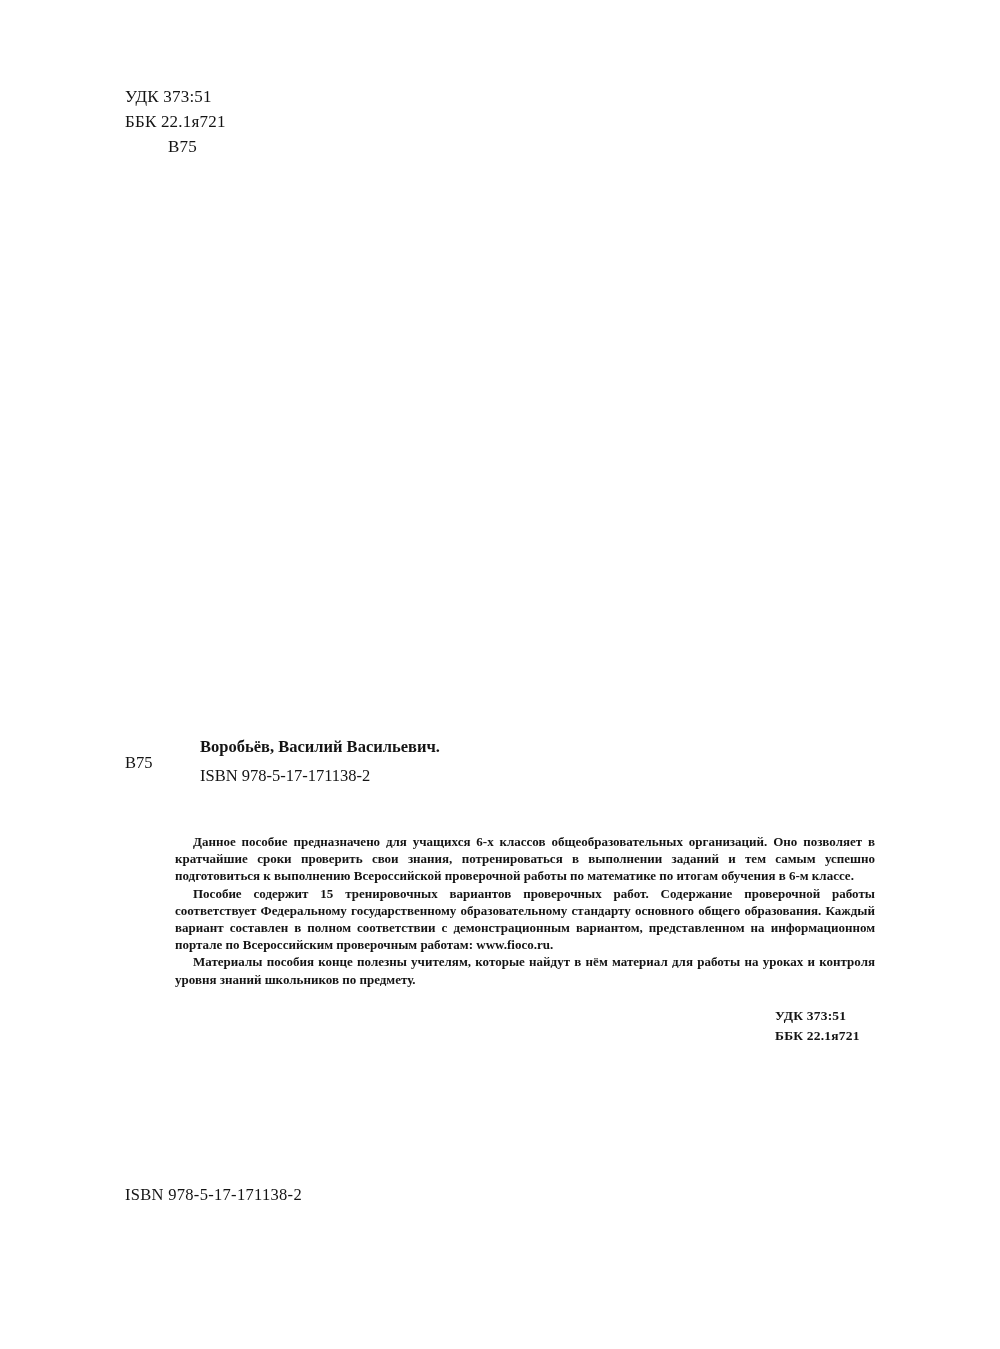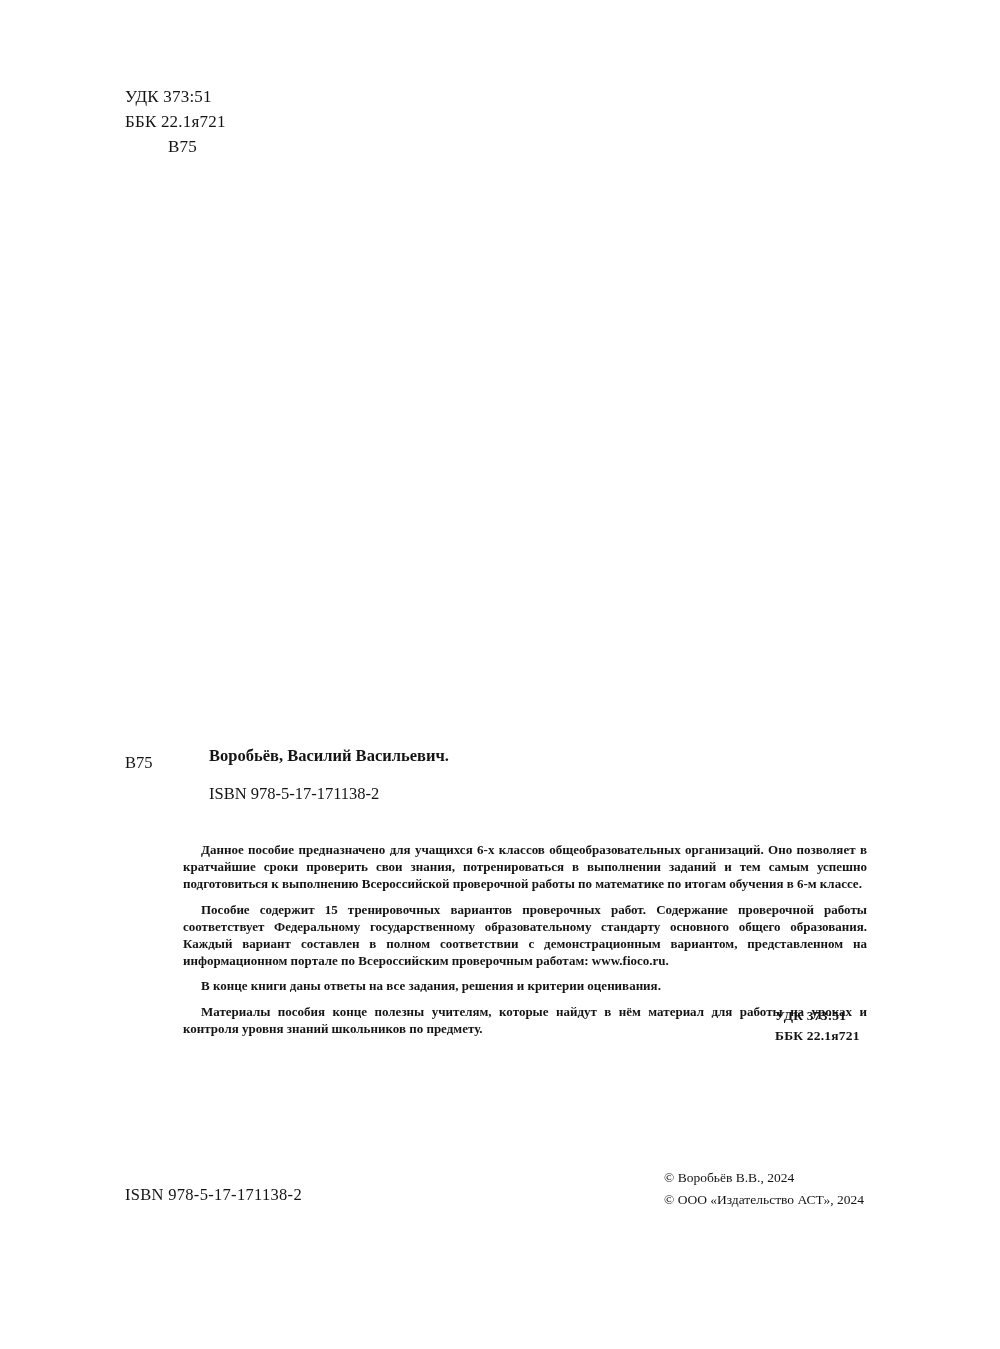--- a/index.html
+++ b/index.html
@@ -38,38 +38,38 @@
     .bib-block {
       position: absolute;
       left: 175px;
       top: 729px;
       width: 700px;
       font-size: 16.5px;
       line-height: 22px;
       text-align: justify;
       text-align-last: left;
     }
-    .bib-block p { margin: 16px; text-indent: 18px; }
+    .bib-block p { margin: 7px; text-indent: 18px; }
     .bib-author { font-weight: bold; }
 
     
     .annotation {
       position: absolute;
       left: 175px;
       top: 833px;
       width: 700px;
       font-size: 13px;
       line-height: 17.2px;
       font-weight: bold;
       text-align: justify;
       text-align-last: left;
       hyphens: auto;
       -webkit-hyphens: auto;
     }
-    .annotation p { margin: 8px; text-indent: 18px; }
+    .annotation p { margin: 0; text-indent: 18px; }
 
     
     .right-class {
       position: absolute;
       left: 775px;
       top: 1006px;
       font-size: 13.5px;
       font-weight: bold;
       line-height: 20px;
       letter-spacing: 0.2px;
@@ -105,29 +105,24 @@
   <div class="bib-code">В75</div>
 
   <div class="bib-block">
     <p class="bib-author">Воробьёв, Василий Васильевич.</p>
     <p class="bib-isbn">ISBN 978-5-17-171138-2</p>
   </div>
 
   <div class="annotation" lang="ru">
     <p>Данное пособие предназначено для учащихся 6-х классов общеобразовательных организаций. Оно позволяет в кратчайшие сроки проверить свои знания, потренироваться в выполнении заданий и тем самым успешно подготовиться к выполнению Всероссийской проверочной работы по математике по итогам обучения в 6-м классе.</p>
     <p>Пособие содержит 15 тренировочных вариантов проверочных работ. Содержание проверочной работы соответствует Федеральному государственному образовательному стандарту основного общего образования. Каждый вариант составлен в полном соответствии с демонстрационным вариантом, представленном на информационном портале по Всероссийским проверочным работам: www.fioco.ru.</p>
-    <p>В конце книги даны ответы на все задания, решения и критерии оценивания.</p>
     <p>Материалы пособия конце полезны учителям, которые найдут в нём материал для работы на уроках и контроля уровня знаний школьников по предмету.</p>
   </div>
 
   <div class="right-class">
     <div>УДК 373:51</div>
     <div>ББК 22.1я721</div>
   </div>
 
   <div class="footer-isbn">ISBN 978-5-17-171138-2</div>
 
-  <div class="copyright-block">
-    <div>©  Воробьёв В.В., 2024</div>
-    <div>©  ООО «Издательство АСТ», 2024</div>
-  </div>
 
 </div>
 
 </body></html>

